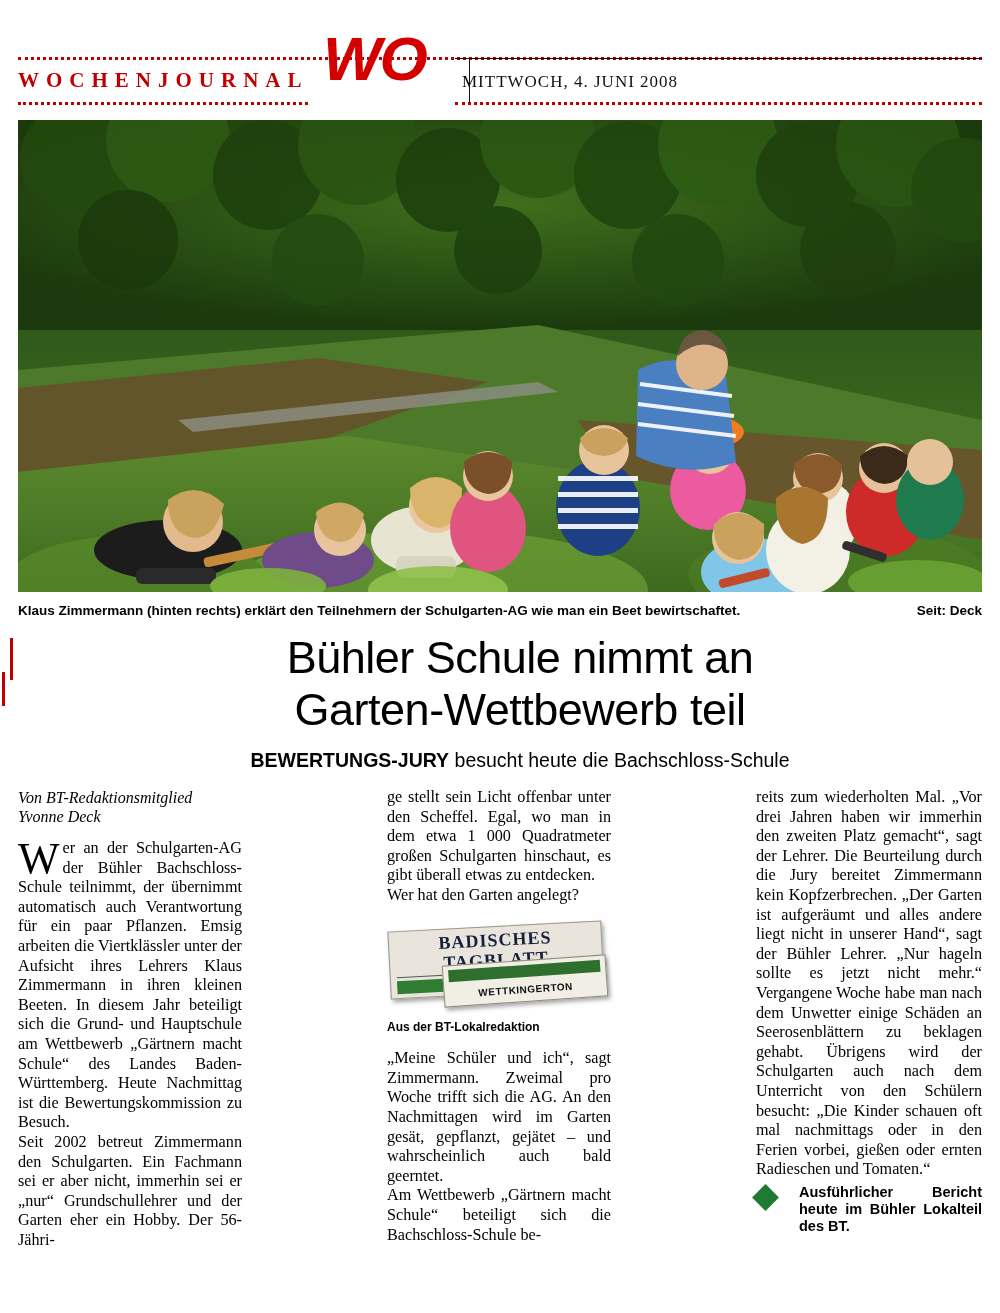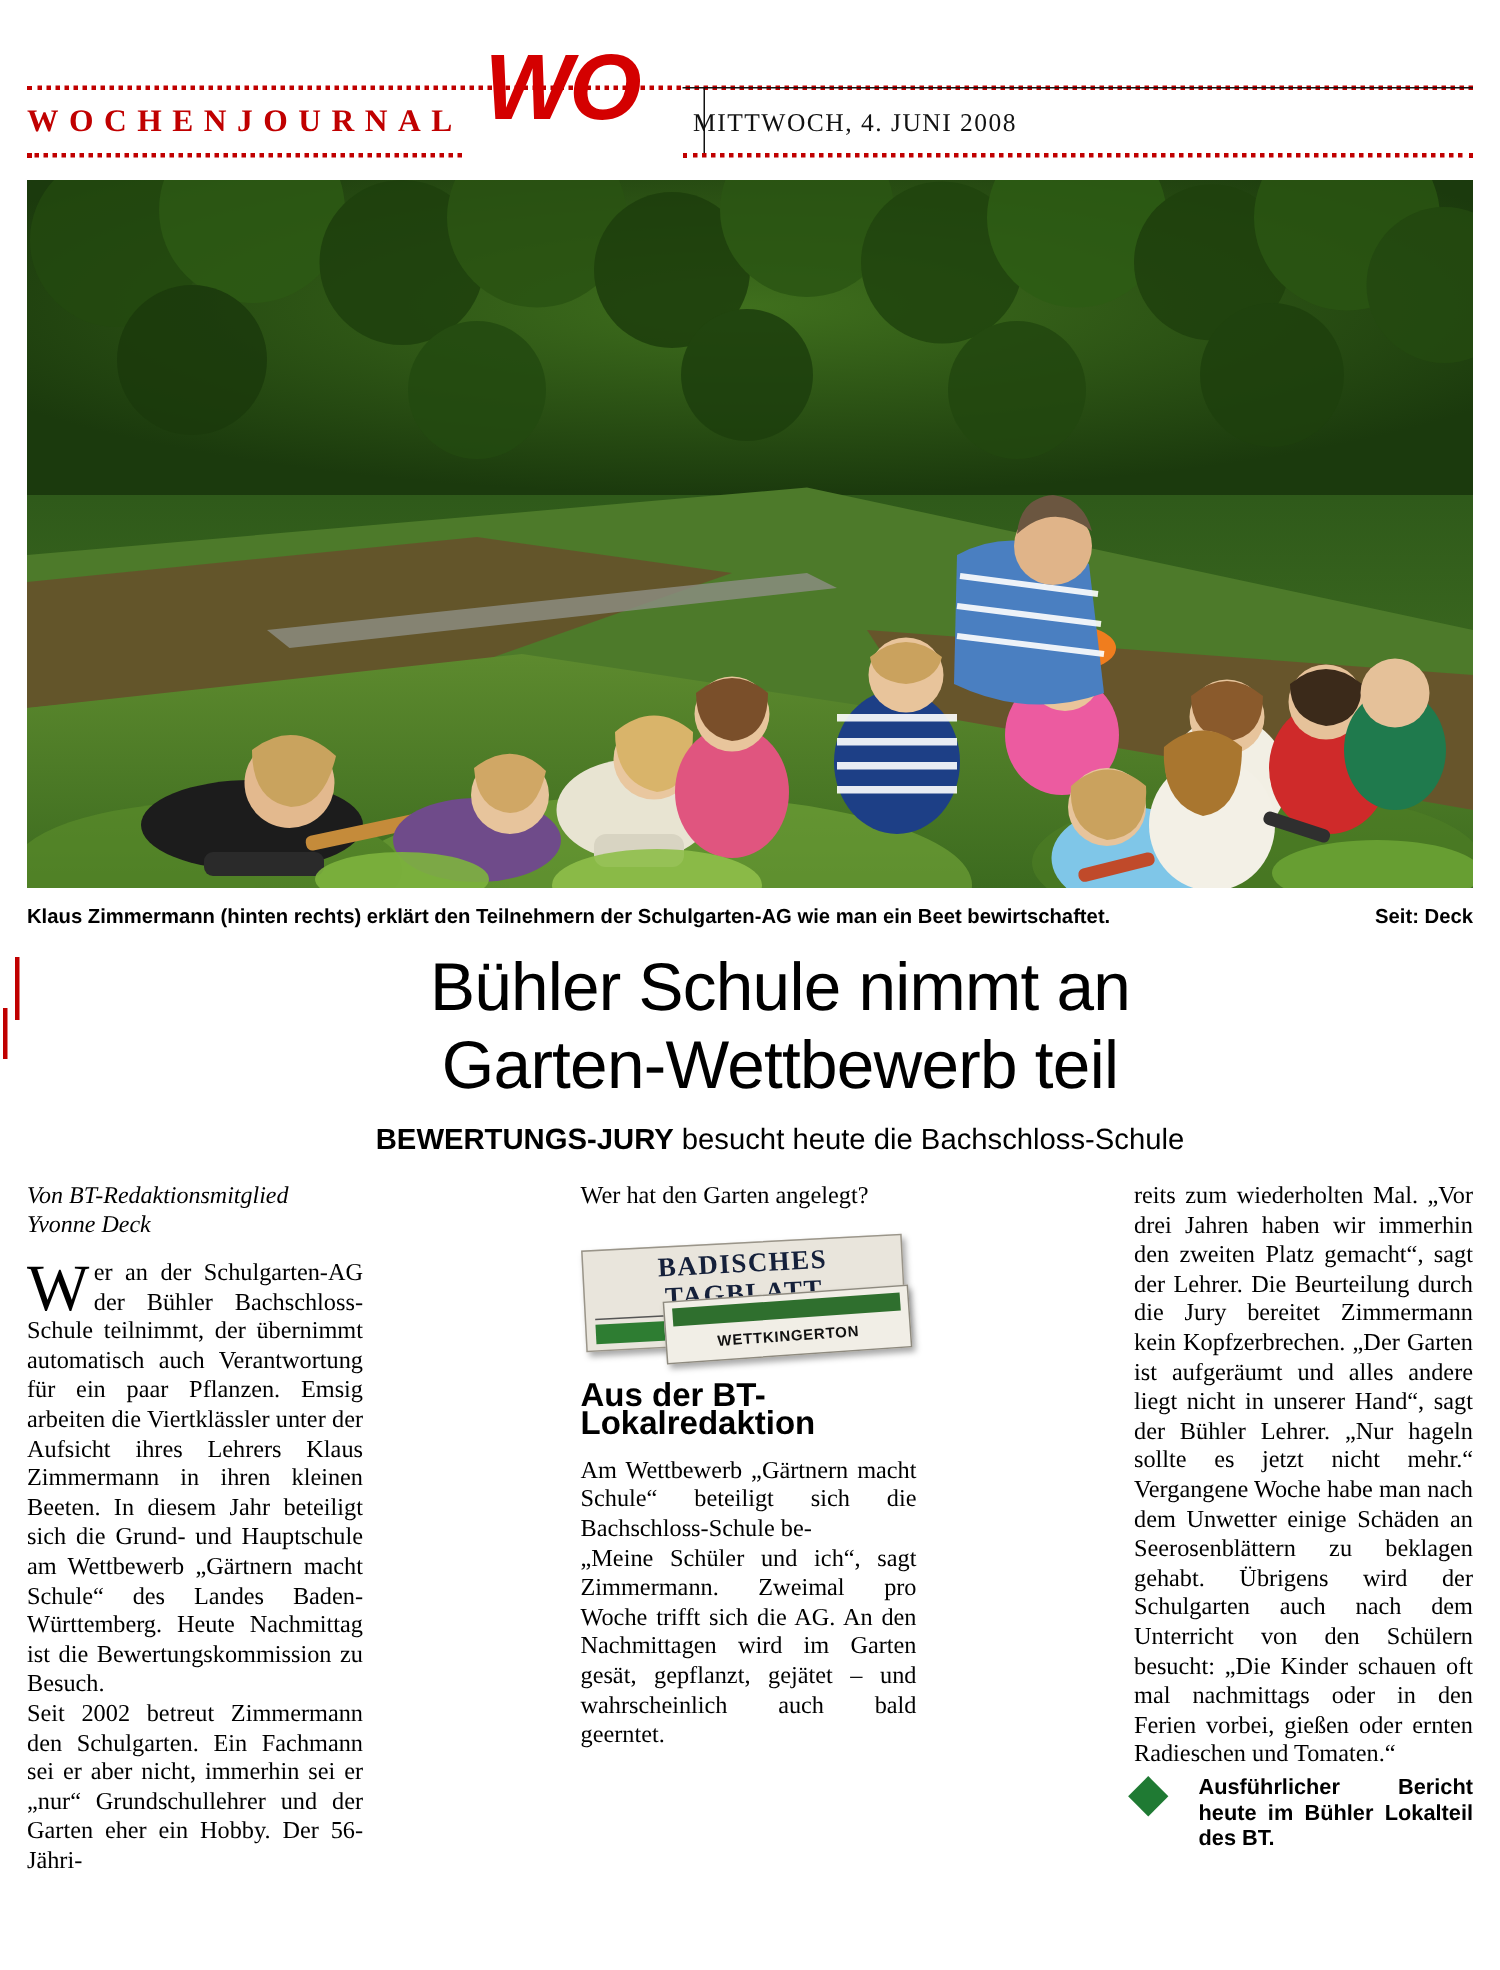--- a/index.html
+++ b/index.html
@@ -247,21 +247,21 @@
     font-family: "Liberation Sans", sans-serif;
     font-weight: bold;
     font-size: 10px;
     color: #111;
     text-align: center;
     letter-spacing: 0.5px;
   }
   .clip-caption {
     font-family: "Liberation Sans", sans-serif;
     font-weight: bold;
-    font-size: 22px;
+    font-size: 12px;
     margin: 2px 0 12px 0;
     text-align: left;
   }
 
   .footer-note {
     margin-top: 4px;
     display: flex;
     align-items: flex-start;
     gap: 24px;
   }
@@ -448,39 +448,40 @@
     <div class="col">
       <div class="byline">
         <div>Von BT-Redaktionsmitglied</div>
         <div>Yvonne Deck</div>
       </div>
       <p class="dropcap">Wer an der Schulgarten-AG der Bühler Bachschloss-Schule teilnimmt, der übernimmt automatisch auch Verantwortung für ein paar Pflanzen. Emsig arbeiten die Viertklässler unter der Aufsicht ihres Lehrers Klaus Zimmermann in ihren kleinen Beeten. In diesem Jahr beteiligt sich die Grund- und Hauptschule am Wettbewerb „Gärtnern macht Schule“ des Landes Baden-Württemberg. Heute Nachmittag ist die Bewertungskommission zu Besuch.</p>
       <p>Seit 2002 betreut Zimmermann den Schulgarten. Ein Fachmann sei er aber nicht, immerhin sei er „nur“ Grundschullehrer und der Garten eher ein Hobby. Der 56-Jähri-</p>
     </div>
 
     <div class="col">
+      <p>ge stellt sein Licht offenbar unter den Scheffel. Egal, wo man in dem etwa 1 000 Quadratmeter großen Schulgarten hinschaut, es gibt überall etwas zu entdecken.</p>
       <p>Wer hat den Garten angelegt?</p>
 
       <div class="clip">
         <div class="clip-bt">
           <div class="nameplate">BADISCHES TAGBLATT</div>
           <div class="nline"></div>
           <div class="greenband"></div>
           <div class="tiny">▬▬▬▬▬▬▬▬ ▬▬▬▬▬ ▬▬▬▬▬▬▬ ▬▬▬▬ ▬▬▬▬▬▬▬▬ ▬▬▬▬▬▬ ▬▬▬ ▬▬▬▬▬▬▬</div>
         </div>
         <div class="clip-front">
           <div class="greenband2"></div>
           <div class="wk">WETTKINGERTON</div>
         </div>
       </div>
 
       <div class="clip-caption">Aus der BT-Lokalredaktion</div>
 
+      <p>„Meine Schüler und ich“, sagt Zimmermann. Zweimal pro Woche trifft sich die AG. An den Nachmittagen wird im Garten gesät, gepflanzt, gejätet – und wahrscheinlich auch bald geerntet.</p>
       <p>Am Wettbewerb „Gärtnern macht Schule“ beteiligt sich die Bachschloss-Schule be-</p>
-      <p>„Meine Schüler und ich“, sagt Zimmermann. Zweimal pro Woche trifft sich die AG. An den Nachmittagen wird im Garten gesät, gepflanzt, gejätet – und wahrscheinlich auch bald geerntet.</p>
     </div>
 
     <div class="col col-3">
       <p>reits zum wiederholten Mal. „Vor drei Jahren haben wir immerhin den zweiten Platz gemacht“, sagt der Lehrer. Die Beurteilung durch die Jury bereitet Zimmermann kein Kopfzerbrechen. „Der Garten ist aufgeräumt und alles andere liegt nicht in unserer Hand“, sagt der Bühler Lehrer. „Nur hageln sollte es jetzt nicht mehr.“ Vergangene Woche habe man nach dem Unwetter einige Schäden an Seerosenblättern zu beklagen gehabt. Übrigens wird der Schulgarten auch nach dem Unterricht von den Schülern besucht: „Die Kinder schauen oft mal nachmittags oder in den Ferien vorbei, gießen oder ernten Radieschen und Tomaten.“</p>
       <div class="footer-note">
         <div class="diamond"></div>
         <div class="txt">Ausführlicher Bericht heute im Bühler Lokalteil des BT.</div>
       </div>
     </div>
 

